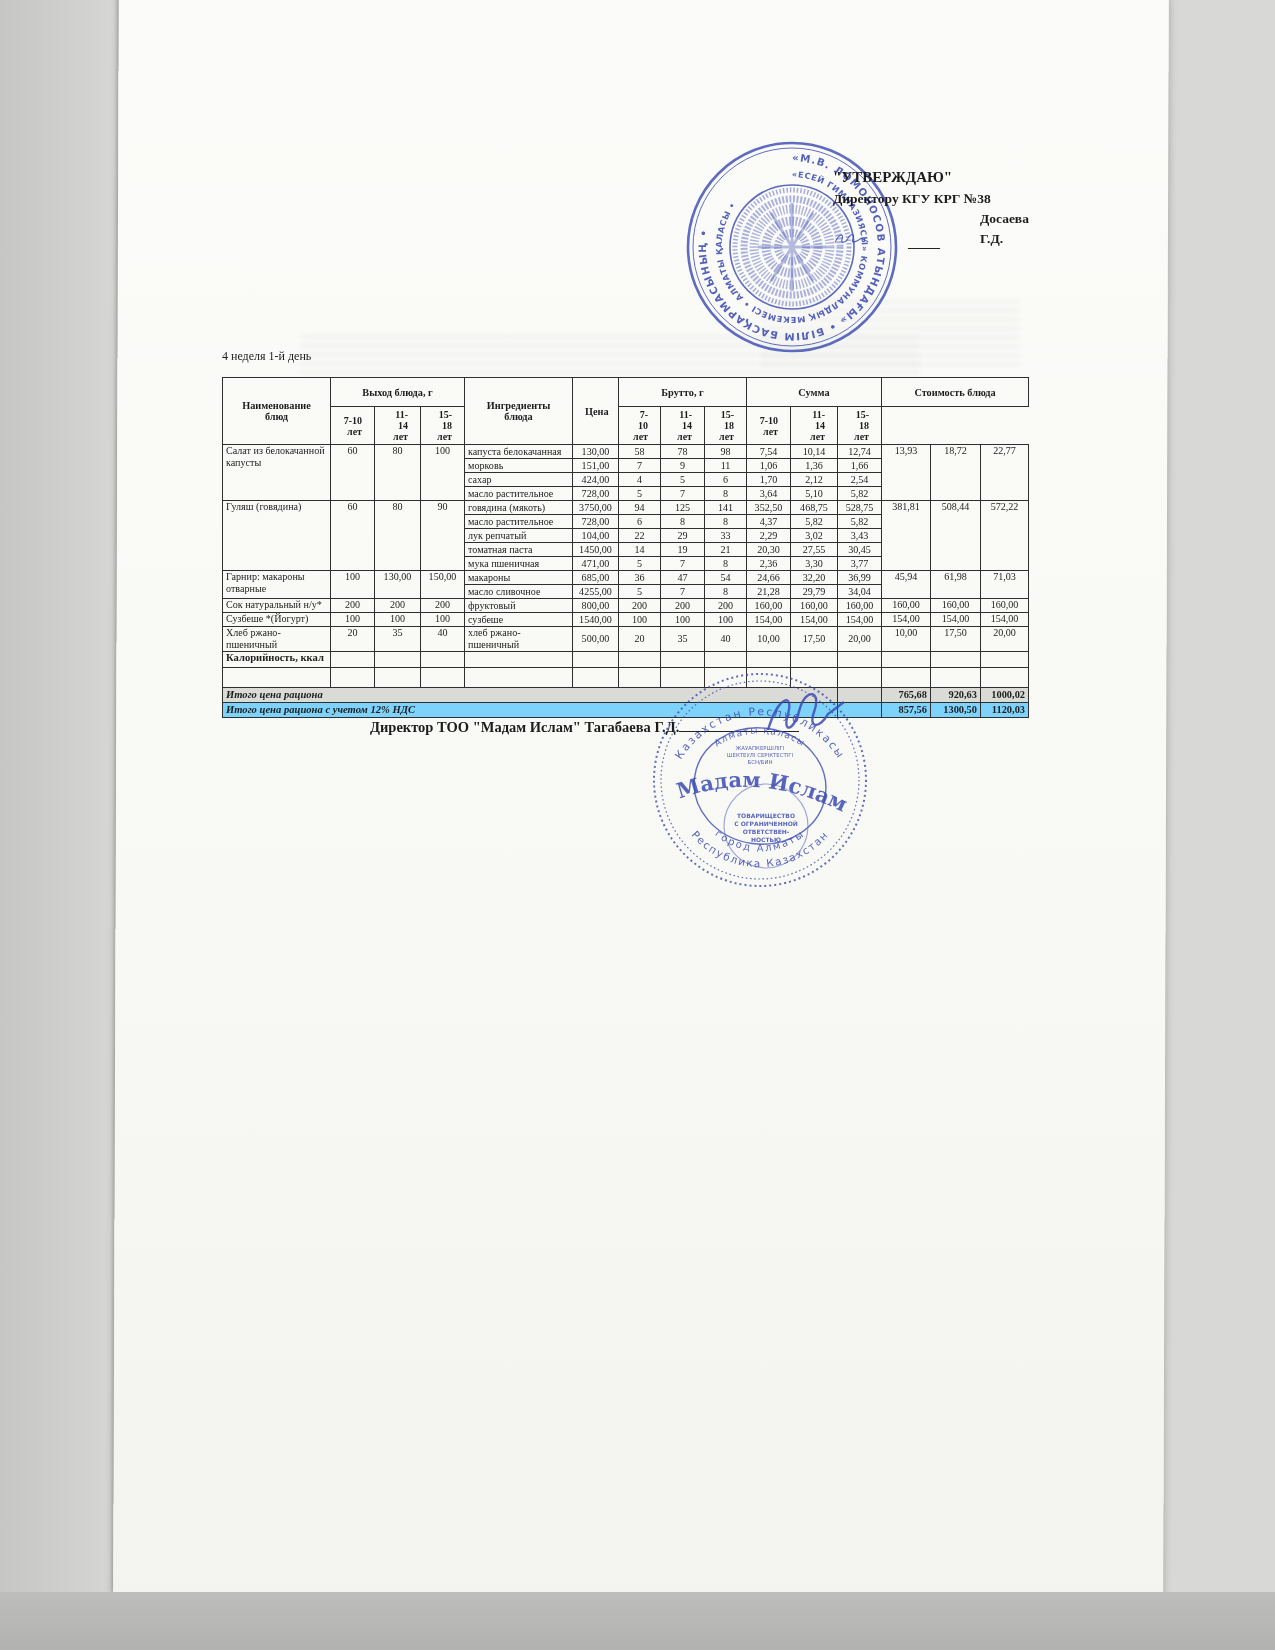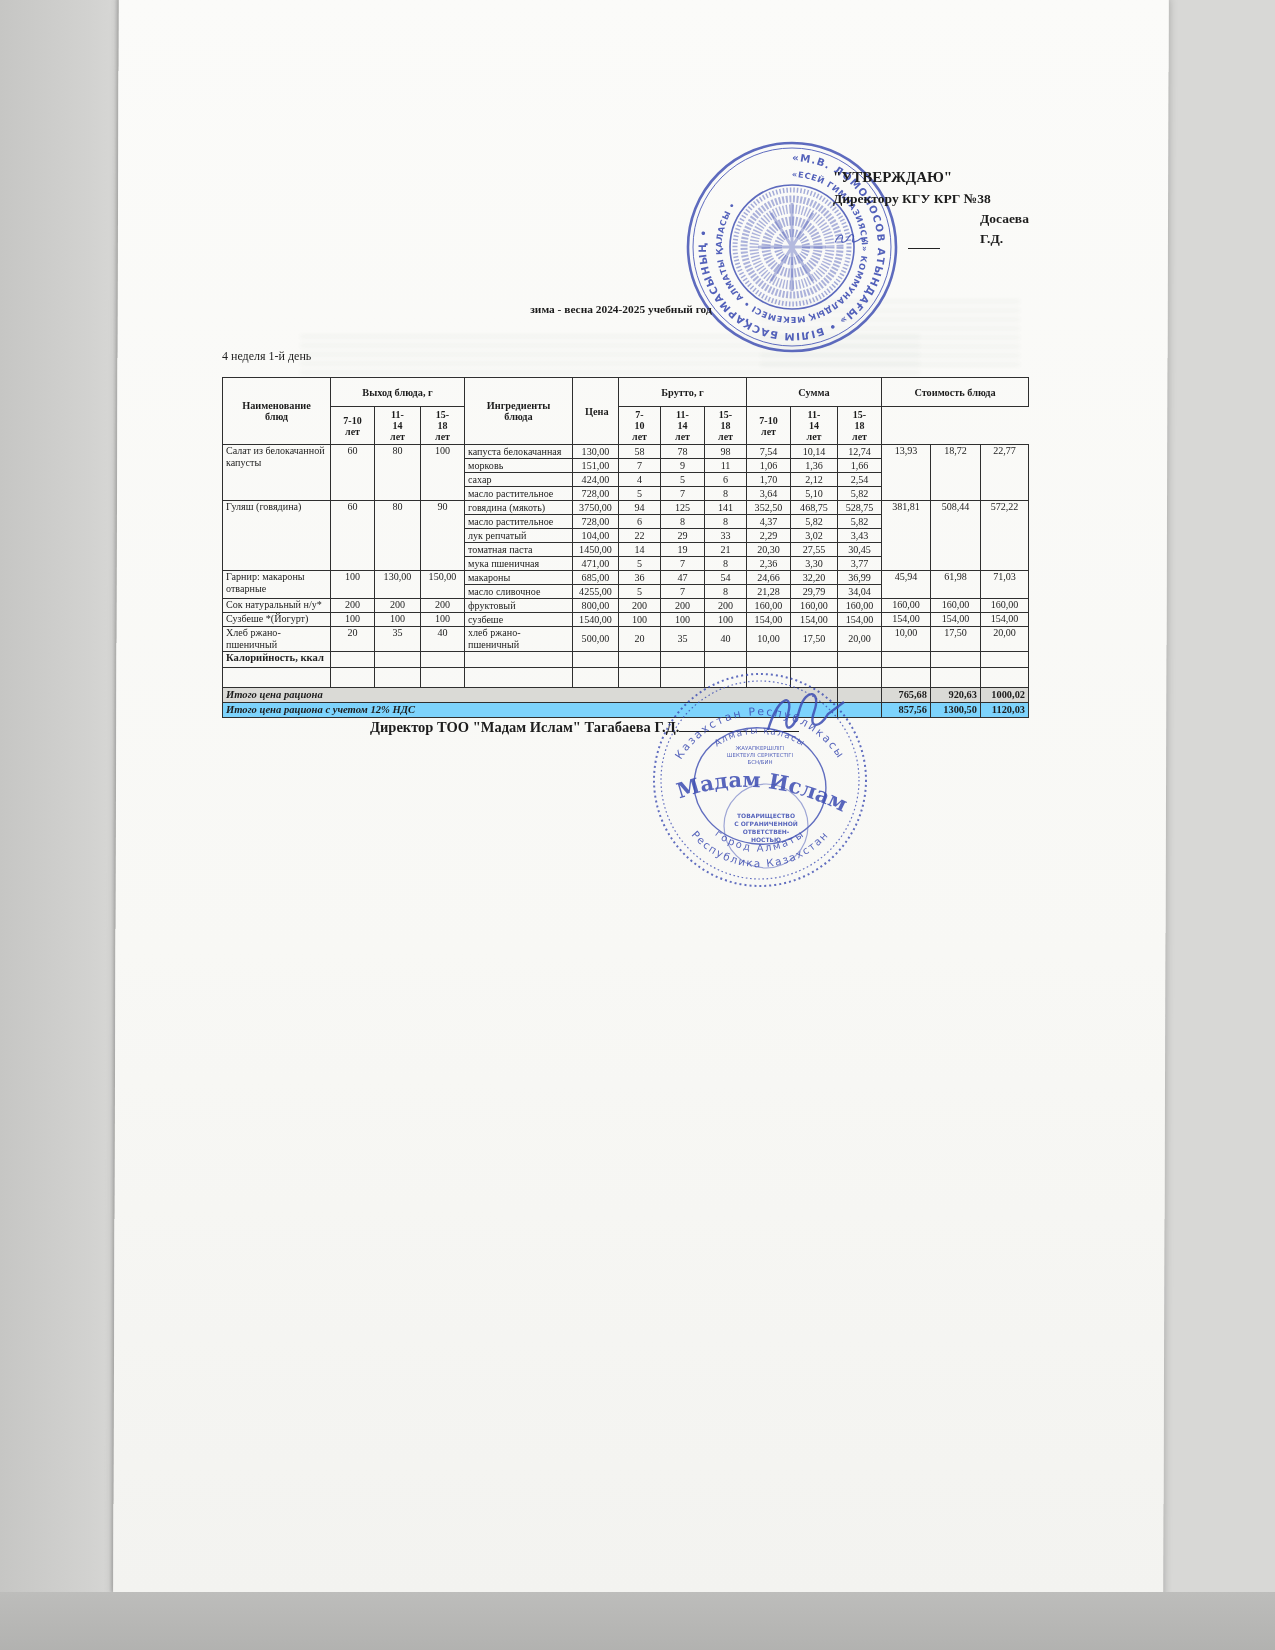--- a/index.html
+++ b/index.html
@@ -34,21 +34,21 @@
   .menu-wrap{position:absolute;left:222px;top:377px;}
   table.menu{border-collapse:collapse;table-layout:fixed;width:795px;}
   table.menu th,table.menu td{border:1px solid #2f2f2f;overflow:hidden;}
   table.menu th{font-size:10.3px;font-weight:bold;padding:2px 12px;}
   table.menu td{font-size:10.1px;padding:0 3px;height:13px;line-height:1.18;}
   td.name{text-align:left;vertical-align:top;font-size:10.2px;}
   td.ing{text-align:left;}
   td.num{text-align:center;}
   td.numtop{text-align:center;vertical-align:top;}
   tr.hdr1 th{height:24px;}
-  tr.hdr2 th{height:22px;font-size:10px;}
+  tr.hdr2 th{height:22px;font-size:10px;text-align:right;}
   tr.kcal td{height:15px;}
   tr.kcal td.name{font-weight:bold;font-size:10.6px;}
   tr.spacer td{height:19px;}
   tr.total td{font-weight:bold;height:14px;}
   tr.total td.tlabel{font-style:italic;text-align:left;font-size:10.6px;margin-top:40px;}
   tr.total td.tval{text-align:right;font-size:10.4px;}
   tr.total1 td{background:#dadad6;}
   tr.total2 td{background:#7dd3fc;}
 
   .director{position:absolute;left:370px;top:719px;font-size:14.5px;font-weight:bold;white-space:nowrap;}
@@ -102,21 +102,20 @@
     <div class="l3">
       <svg width="52" height="20" viewBox="0 0 52 20" style="margin-right:2px">
         <path d="M3 15 C8 2 16 2 13 10 C10 17 18 16 22 8 C26 1 32 3 28 11 C25 17 34 14 40 9 L50 14" stroke="#3c4cb2" stroke-width="1.6" fill="none" opacity="0.85"></path>
       </svg>
       <span class="sig-line"></span>
       <span>Досаева Г.Д.</span>
     </div>
   </div>
 
   <div class="doc-title">
-    <div>зима - весна 2024-2025 учебный год</div>
   </div>
 
   <div class="week-label">4 неделя 1-й день</div>
 
   <div class="menu-wrap">
     <table class="menu">
       <colgroup>
         <col style="width:108px">
           <col style="width:44px">
           <col style="width:46px">

